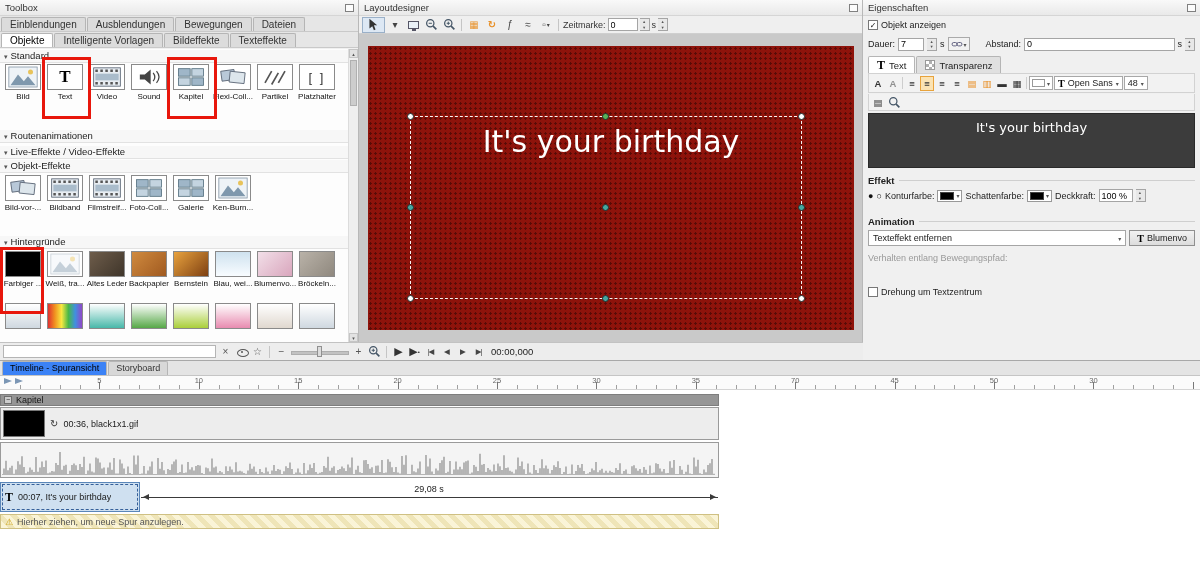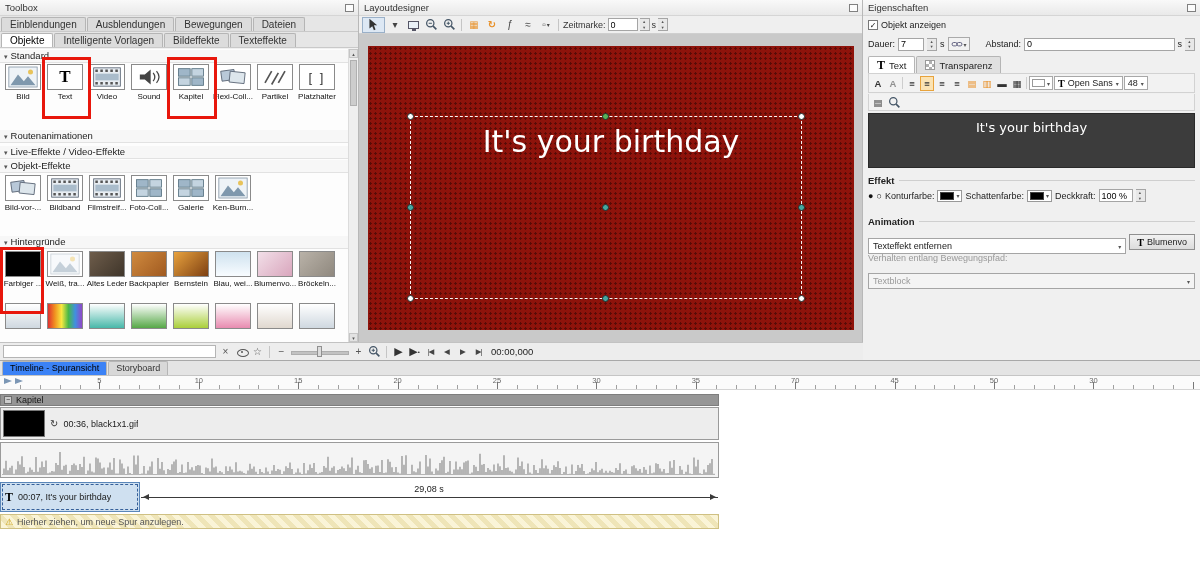--- a/index.html
+++ b/index.html
@@ -112,21 +112,21 @@
   .fsel .dd, .sel .dd { font-size:6px; color:#555; }
   #tpreview { position:absolute; top:113px; left:5px; right:5px; height:55px; background:#3c3c3c; border:1px solid #2a2a2a; color:#fff; text-align:center; padding-top:6px; font-size:13px; font-family:"DejaVu Sans",sans-serif; }
   .shead { position:absolute; left:5px; right:5px; display:flex; align-items:center; gap:5px; font-size:9.5px; font-weight:bold; color:#222; }
   .shead::after { content:""; flex:1; height:1px; background:#cfcfcf; }
   #shead-effekt{top:175px;} #shead-anim{top:216px;}
   #erow{top:189px;} #arow{top:230px;} #vlabelrow{top:253px;} #vselrow{top:265px;} #drehrow{top:287px;}
   .radio { font-size:9px; color:#111; }
   .swatchdrop { display:inline-flex; align-items:center; gap:2px; border:1px solid #999; background:#fff; padding:1px 2px; font-size:6px; color:#555; }
   .swatch-black { width:14px; height:8px; background:#000; border:1px solid #444; }
   .sel { display:flex; align-items:center; justify-content:space-between; height:16px; border:1px solid #a5a5a5; background:#fff; padding:0 4px; font-size:9px; }
-  .sel.grow { flex:1;margin-top:8px; }
+  .sel.grow { flex:1; }
   .sel.disabled { color:#9a9a9a; background:#f4f4f4; }
   .btn { height:16px; display:flex; align-items:center; justify-content:center; gap:3px; background:linear-gradient(#f2f2f2,#dcdcdc); border:1px solid #909090; padding:0 7px; font-size:9px; }
   .tT.small { font-size:10px; }
 
   
   #tl-tabs { height:15px; background:#e4e4e4; border-bottom:1px solid #c5c5c5; display:flex; align-items:flex-end; padding-left:2px; gap:1px; }
   .tl-tab { height:14px; line-height:13px; padding:0 7px; font-size:9px; background:#d8d8d8; border:1px solid #b5b5b5; border-bottom:none; border-radius:2px 2px 0 0; color:#333; }
   .tl-tab.active { background:#3b82f6; color:#000; }
   #ruler { position:absolute; top:15px; left:0; width:1200px; height:14px; background:#fbfbfb; border-bottom:1px solid #d5d5d5; }
   .tick { position:absolute; bottom:0; width:1px; height:4px; background:#a0a0a0; }
@@ -593,25 +593,23 @@
           <span class="dd">▾</span>
         </div>
       <div class="btn">
           <span class="tT small">T</span>
           <span>Blumenvo</span>
         </div>
     </div>
     <div class="prow dim" id="vlabelrow">
         <span>Verhalten entlang Bewegungspfad:</span>
       </div>
-    <div class="prow" id="vselrow">
-      <div class="sel grow disabled">
-          <span>Textblock</span>
-          <span class="dd">▾</span>
-        </div>
+    <div class="prow" id="drehrow">
+      <span class="cbx"></span>
+      <span>Drehung um Textzentrum</span>
     </div>
   </div>
 
   <div id="bottombar">
     <input id="search" value="" style="">
     <span class="bbtn">×</span>
     <span class="bbtn">
         <span class="eye"></span>
       </span>
     <span class="bbtn">☆</span>

